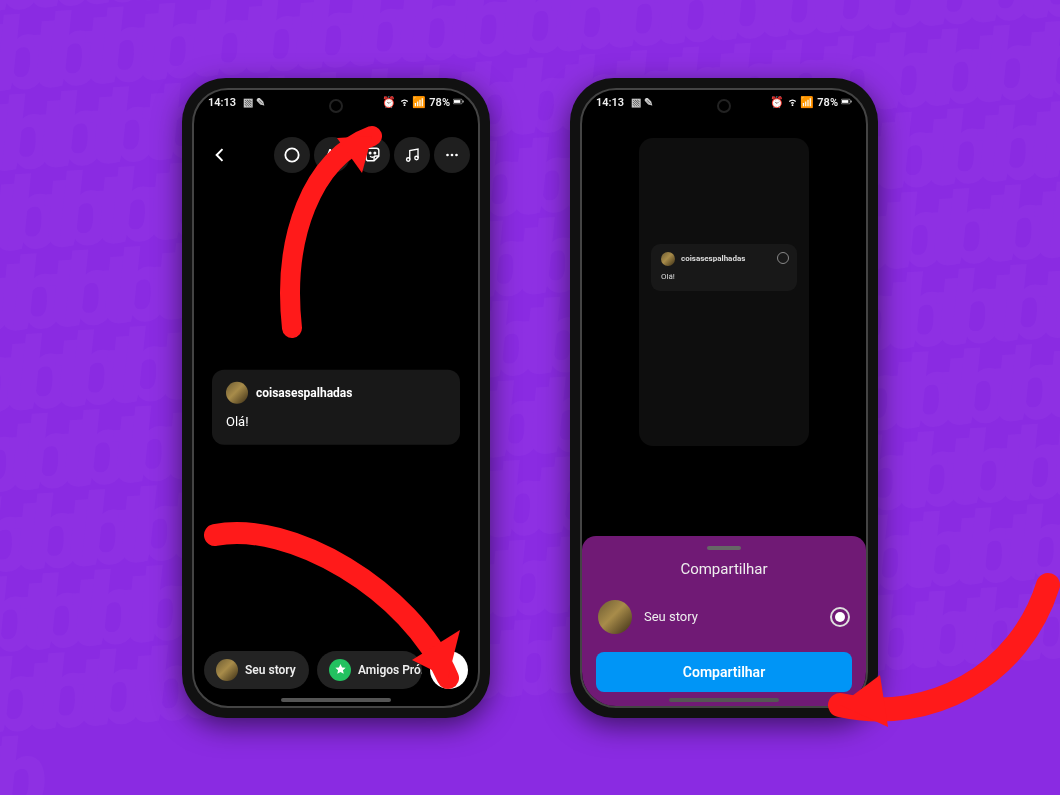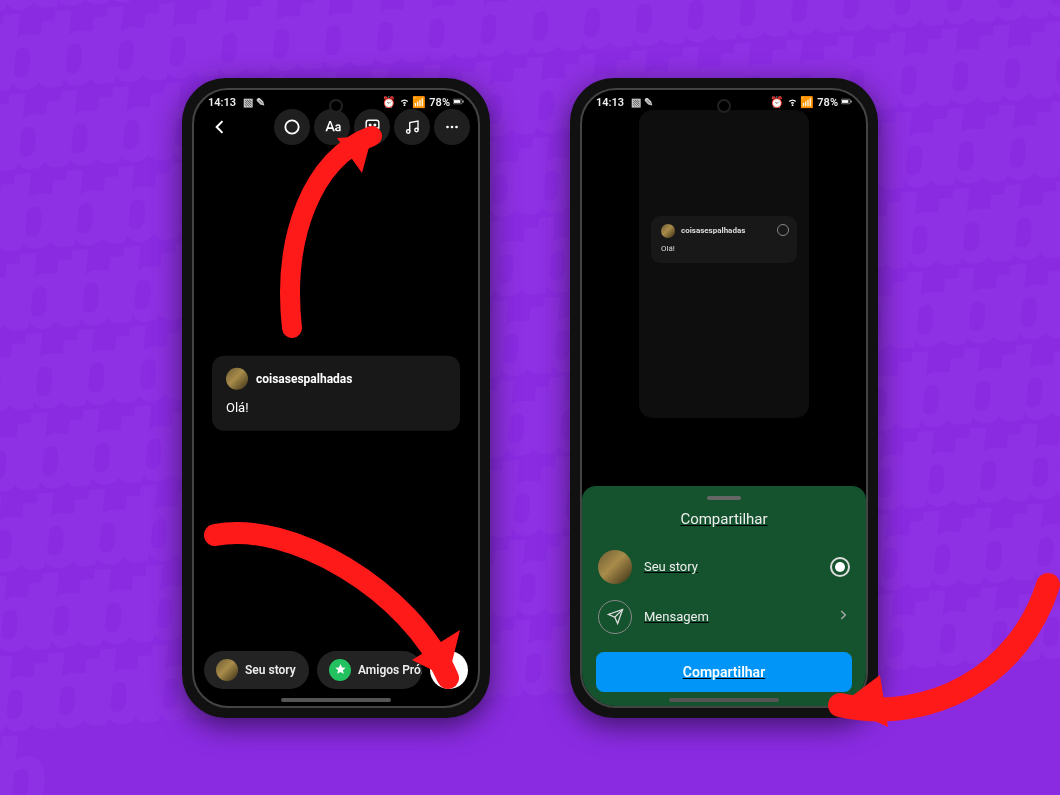--- a/index.html
+++ b/index.html
@@ -11,21 +11,21 @@
     letter-spacing:-18px;color:#9c45e8;word-break:break-all;transform:rotate(-4deg);
   }
   .stage{position:absolute;inset:0;display:flex;justify-content:center;align-items:center;gap:80px;}
   .phone{width:308px;height:640px;background:#111;border-radius:44px;position:relative;
     box-shadow:0 8px 28px rgba(0,0,0,.55);padding:10px;}
   .bezel{width:100%;height:100%;background:#000;border-radius:36px;position:relative;overflow:hidden;border:2px solid #444;}
   .camera{position:absolute;top:9px;left:50%;transform:translateX(-50%);width:14px;height:14px;border-radius:50%;background:#000;border:2px solid #222;z-index:50;}
   .statusbar{position:absolute;top:0;left:0;right:0;height:26px;display:flex;justify-content:space-between;align-items:center;padding:8px 14px;color:#eee;font-size:11px;font-weight:600;z-index:40;}
   .sb-right{display:flex;align-items:center;gap:3px;}
   .sb-right svg{width:11px;height:11px;}
-  .screen{position:absolute;inset:0;padding-top:14px;display:flex;flex-direction:column;}
+  .screen{position:absolute;inset:0;padding-top:42px;display:flex;flex-direction:column;}
   .top-tools{height:46px;display:flex;align-items:center;padding:0 8px;gap:4px;}
   .tool-btn{height:36px;width:36px;border-radius:50%;background:#1f1f1f;display:flex;align-items:center;justify-content:center;color:#fff;flex:0 0 auto;}
   .tool-btn.back{background:transparent;}
   .tool-spacer{flex:1;}
   .canvas{flex:1;position:relative;}
   .note-card{position:absolute;left:18px;right:18px;top:50%;transform:translateY(-55%);background:#181818;border-radius:12px;padding:12px 14px 16px;}
   .note-head{display:flex;align-items:center;gap:8px;}
   .avatar{width:22px;height:22px;border-radius:50%;background:linear-gradient(135deg,#6b5a32,#a88c4a 45%,#3a2d15);}
   .note-user{font-size:12px;font-weight:700;color:#fff;}
   .note-body{margin-top:10px;font-size:13px;color:#fff;}
@@ -40,21 +40,21 @@
   .home-ind{position:absolute;bottom:4px;left:50%;transform:translateX(-50%);width:110px;height:4px;border-radius:2px;background:#555;}
   
   .preview-area{flex:1;display:flex;align-items:flex-start;justify-content:center;padding-top:6px;}
   .preview{width:170px;height:308px;background:#0e0e0e;border-radius:14px;position:relative;}
   .mini-card{position:absolute;left:12px;right:12px;top:106px;background:#181818;border-radius:9px;padding:8px 10px 10px;}
   .mini-head{display:flex;align-items:center;gap:6px;}
   .mini-ava{width:14px;height:14px;border-radius:50%;background:linear-gradient(135deg,#6b5a32,#a88c4a 45%,#3a2d15);}
   .mini-user{font-size:8px;font-weight:700;color:#ddd;}
   .mini-body{margin-top:6px;font-size:8px;color:#ddd;}
   .mini-clip{position:absolute;right:8px;top:8px;width:12px;height:12px;border:1px solid #888;border-radius:50%;}
-  .sheet{background:#14532d;border-radius:14px 14px 0 0;padding:10px 14px 14px;margin-top:auto;text-decoration:underline;}
+  .sheet{background:#701a75;border-radius:14px 14px 0 0;padding:10px 14px 14px;margin-top:auto;}
   .sheet-handle{width:34px;height:4px;border-radius:2px;background:#666;margin:0 auto 10px;}
   .sheet-title{text-align:center;font-size:15px;color:#eee;margin-bottom:14px;}
   .opt{display:flex;align-items:center;gap:12px;padding:8px 2px;}
   .opt .ic{width:34px;height:34px;border-radius:50%;display:flex;align-items:center;justify-content:center;flex:0 0 auto;}
   .opt .ic.story{background:linear-gradient(135deg,#6b5a32,#a88c4a 45%,#3a2d15);}
   .opt .ic.green{background:#23c160;}
   .opt .ic.ring{border:1.5px solid #888;}
   .opt-main{flex:1;}
   .opt-label{font-size:13px;color:#eee;}
   .opt-sub{font-size:11px;color:#9a9a9a;display:flex;align-items:center;gap:4px;}
@@ -225,36 +225,20 @@
 
           <div class="opt">
             <div class="ic story"></div>
             <div class="opt-main">
               <div class="opt-label">Seu story</div>
             </div>
             <div class="radio sel"></div>
           </div>
 
 
-          <div class="opt">
-            <div class="ic ring">
-              <svg width="17" height="17" viewBox="0 0 24 24" fill="none" stroke="#ddd" stroke-width="1.8">
-                  <path d="M22 2L11 13"></path>
-                  <path d="M22 2l-7 20-4-9-9-4 20-7z"></path>
-                </svg>
-            </div>
-            <div class="opt-main">
-              <div class="opt-label">Mensagem</div>
-            </div>
-            <div class="chev">
-              <svg width="14" height="14" viewBox="0 0 24 24" fill="none" stroke="#aaa" stroke-width="2.4">
-                  <polyline points="9 5 16 12 9 19"></polyline>
-                </svg>
-            </div>
-          </div>
 
           <div class="share-btn">
             <span>Compartilhar</span>
           </div>
         </div>
       </div>
       <div class="home-ind"></div>
     </div>
   </div>
 

